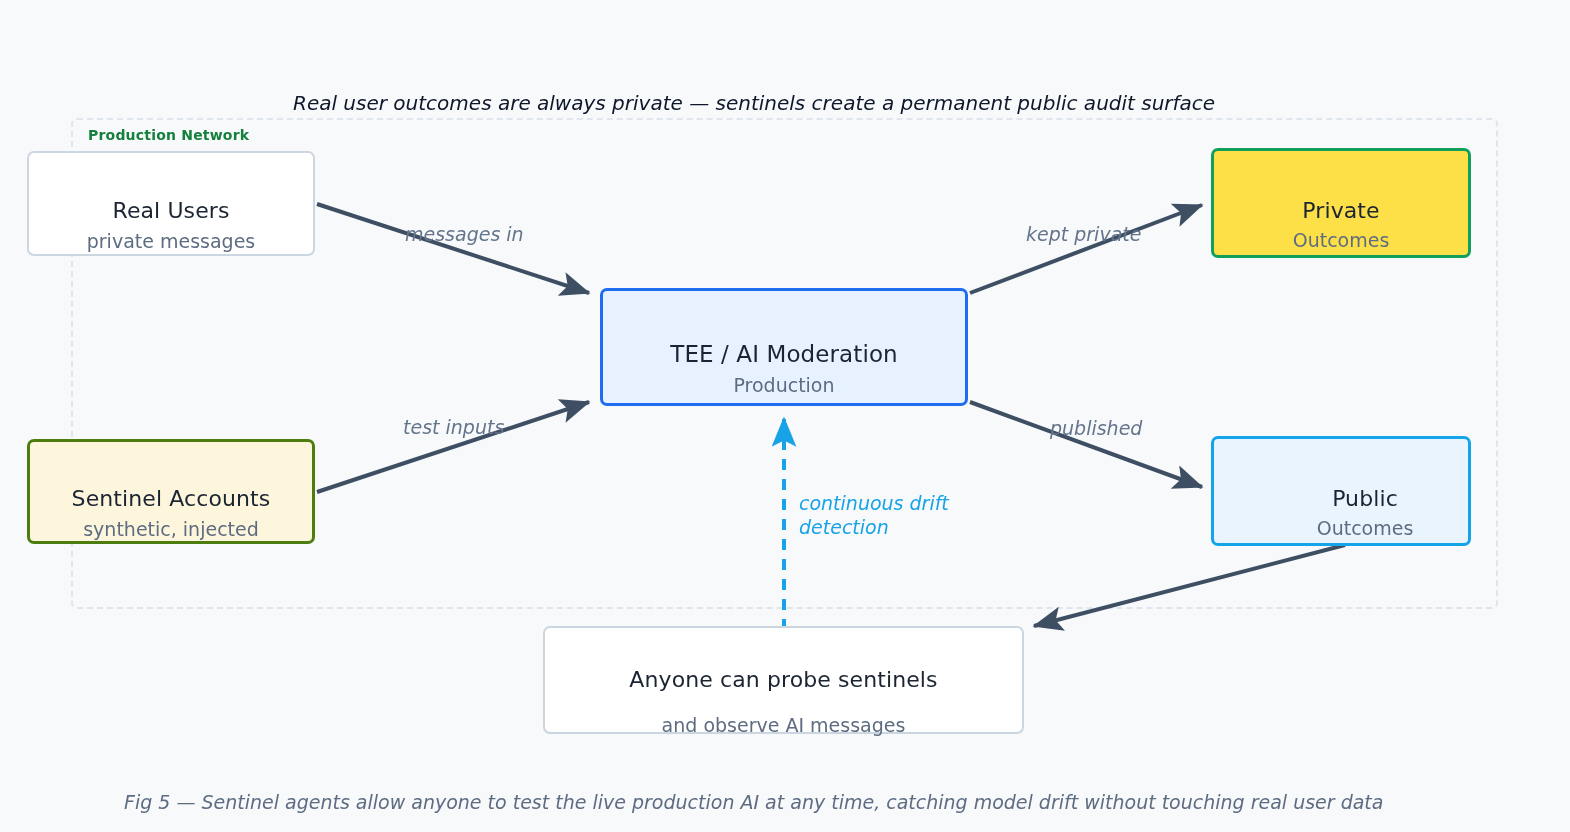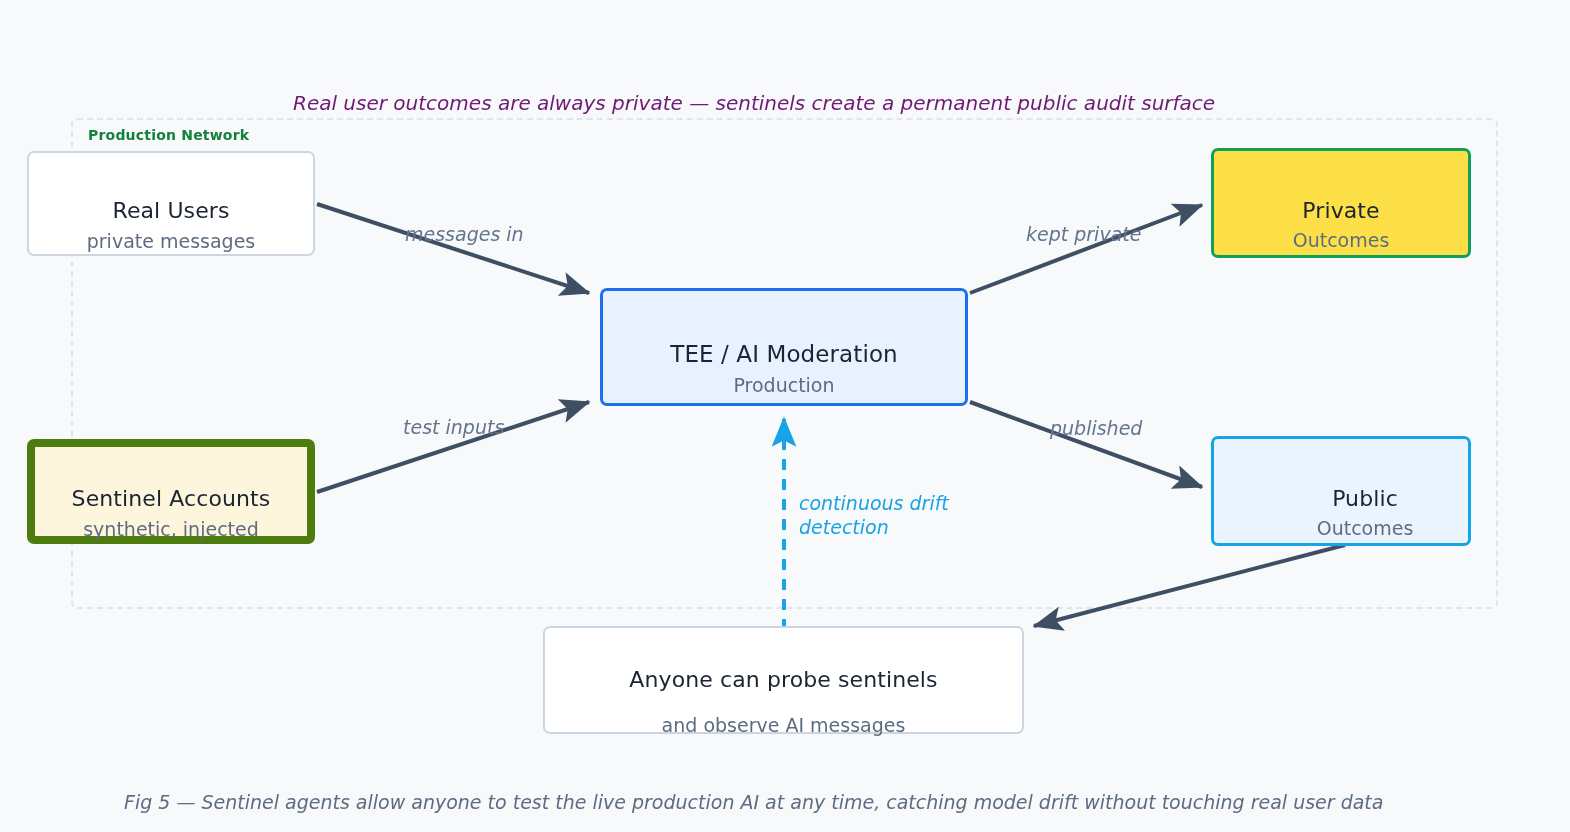--- a/index.html
+++ b/index.html
@@ -73,21 +73,21 @@
     color: #5d6c81;
     margin-top: 7px;
   }
 
   .node--plain {
     background: #ffffff;
     border: 2px solid #ccd6e0;
   }
   .node--amber {
     background: #fdf6dd;
-    border: 8px solid #4d7c0f;
+    border: 3px solid #4d7c0f;
   }
   .node--tee {
     background: #e8f1ff;
     border: 3px solid #1e6cf0;
   }
   .node--green {
     background: #fde047;
     border: 3px solid #10a05c;
   }
   .node--cyan {
@@ -106,21 +106,21 @@
   .edge-label--cyan {
     color: #17a3e6;
     white-space: normal;
     line-height: 1.25;
   }
 
   .banner {
     position: absolute;
     font-size: 20px;
     font-style: italic;
-    color: #701a75;
+    color: #0f172a;
     white-space: nowrap;
   }
   .caption {
     position: absolute;
     font-size: 19px;
     font-style: italic;
     color: #5d6c81;
     white-space: nowrap;
   }
 </style>

